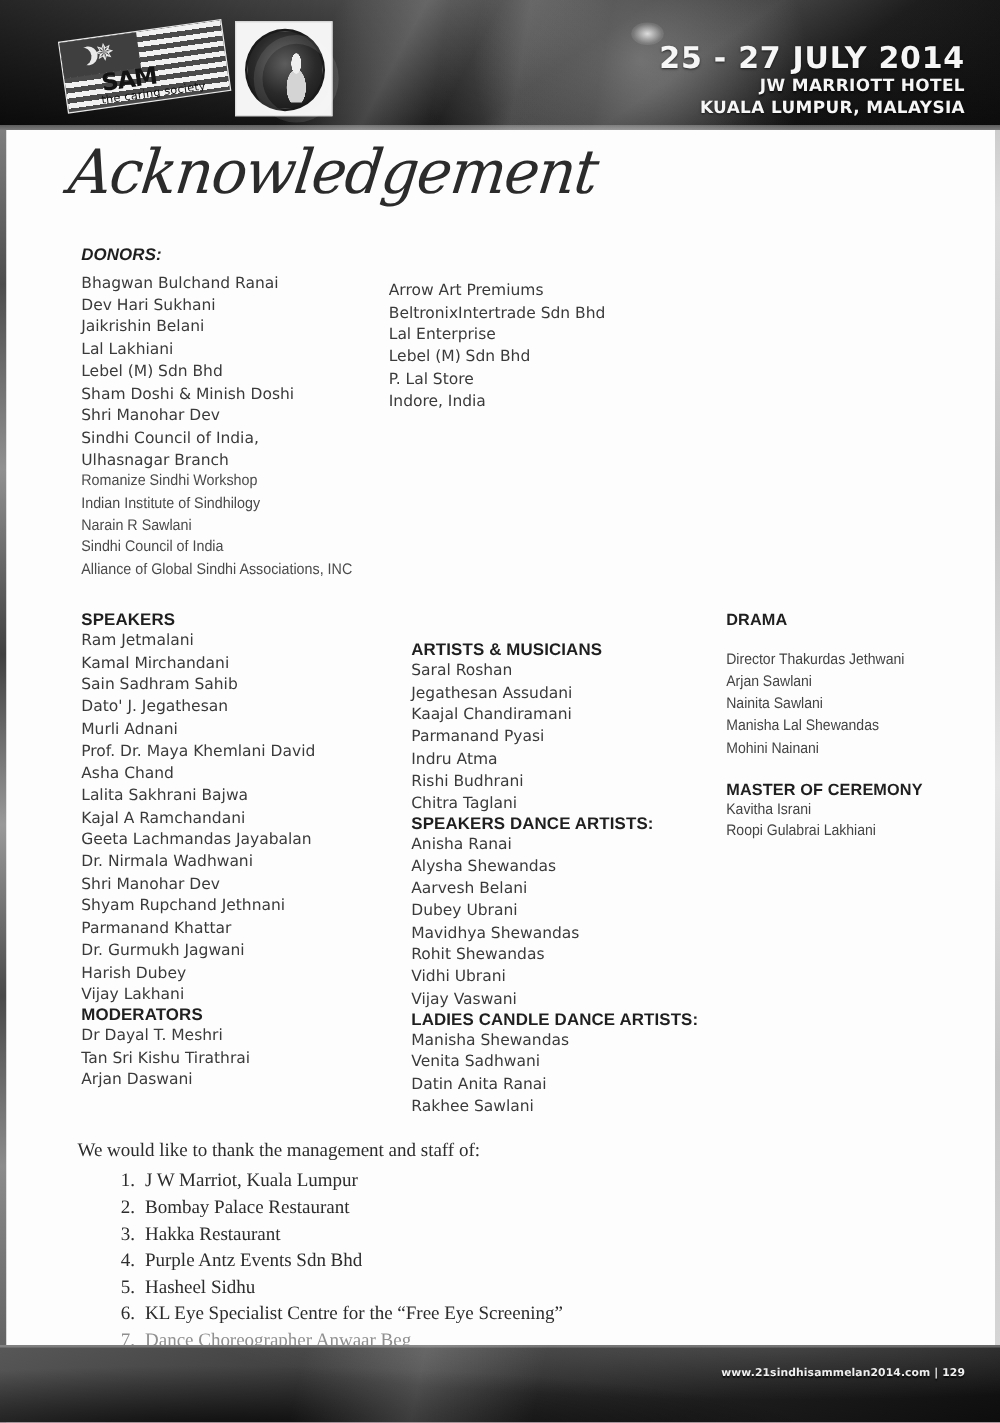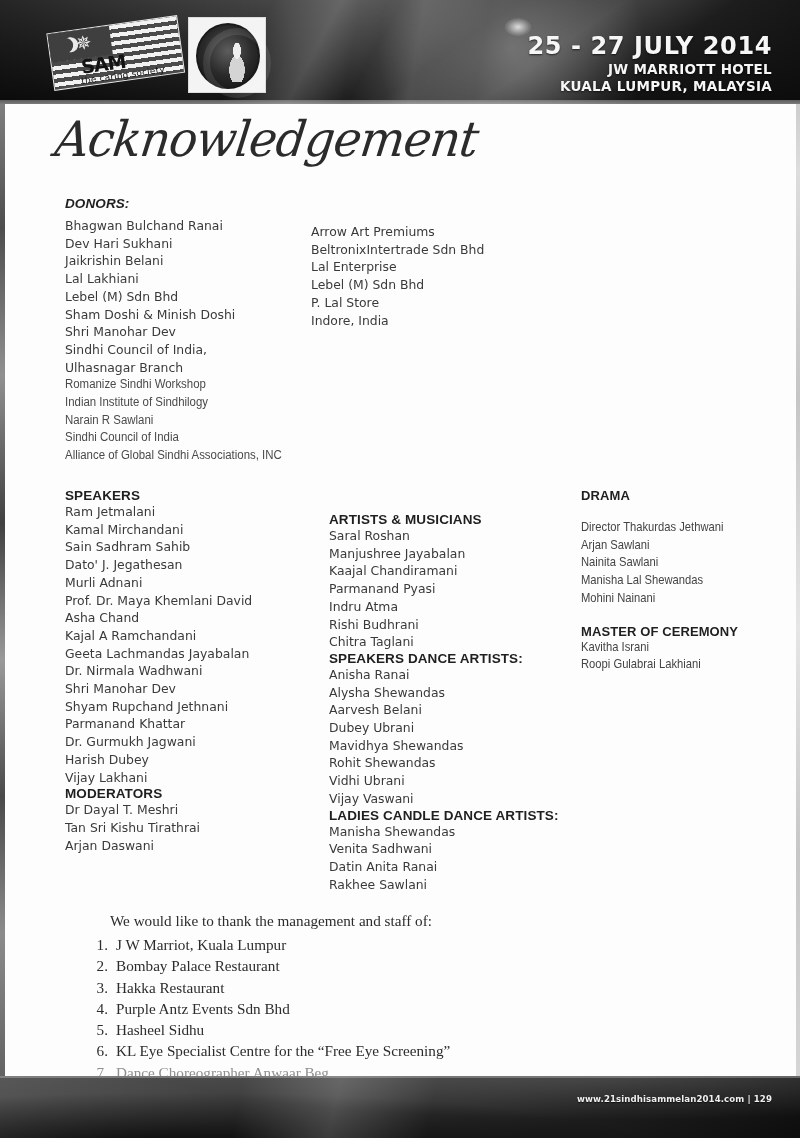--- a/index.html
+++ b/index.html
@@ -176,21 +176,21 @@
 
   .col-drama .line { font-family: "Liberation Sans", sans-serif; font-size: 12.2px; transform: scaleX(.92); transform-origin: left center; color:#444; }
   .col-drama .sec-head { font-size: 13px; }
 
   
   .thanks {
     position: absolute; left: 62px; top: 910px;
     font-family: "Liberation Serif", serif;
     color: #2c2c2c;
   }
-  .thanks-lead { font-size: 15.2px; line-height: 21px; margin-left: 48px; }
+  .thanks-lead { font-size: 15.2px; line-height: 21px; }
   .thanks-list {
     margin: 3px 0 0 0; padding: 0 0 0 24px;
     list-style: none;
   }
   .thanks-list li {
     font-size: 15.2px;
     line-height: 21.3px;
     color: #2c2c2c;
     position: relative;
     padding-left: 30px;
@@ -295,20 +295,21 @@
   <div class="col col-speakers">
     <div class="sec-head">SPEAKERS</div>
     <div>
         <div class="line">Ram Jetmalani</div>
         <div class="line">Kamal Mirchandani</div>
         <div class="line">Sain Sadhram Sahib</div>
         <div class="line">Dato' J. Jegathesan</div>
         <div class="line">Murli Adnani</div>
         <div class="line">Prof. Dr. Maya Khemlani David</div>
         <div class="line">Asha Chand</div>
+        <div class="line">Lalita Sakhrani Bajwa</div>
         <div class="line">Kajal A Ramchandani</div>
         <div class="line">Geeta Lachmandas Jayabalan</div>
         <div class="line">Dr. Nirmala Wadhwani</div>
         <div class="line">Shri Manohar Dev</div>
         <div class="line">Shyam Rupchand Jethnani</div>
         <div class="line">Parmanand Khattar</div>
         <div class="line">Dr. Gurmukh Jagwani</div>
         <div class="line">Harish Dubey</div>
         <div class="line">Vijay Lakhani</div>
       </div>
@@ -317,21 +318,21 @@
         <div class="line">Dr Dayal T. Meshri</div>
         <div class="line">Tan Sri Kishu Tirathrai</div>
         <div class="line">Arjan Daswani</div>
       </div>
   </div>
 
   <div class="col col-artists">
     <div class="sec-head">ARTISTS &amp; MUSICIANS</div>
     <div>
         <div class="line">Saral Roshan</div>
-        <div class="line">Manjushree Jayabalan</div>
+        <div class="line">Jegathesan Assudani</div>
         <div class="line">Kaajal Chandiramani</div>
         <div class="line">Parmanand Pyasi</div>
         <div class="line">Indru Atma</div>
         <div class="line">Rishi Budhrani</div>
         <div class="line">Chitra Taglani</div>
       </div>
     <div class="sec-head">SPEAKERS DANCE ARTISTS:</div>
     <div>
         <div class="line">Anisha Ranai</div>
         <div class="line">Alysha Shewandas</div>

